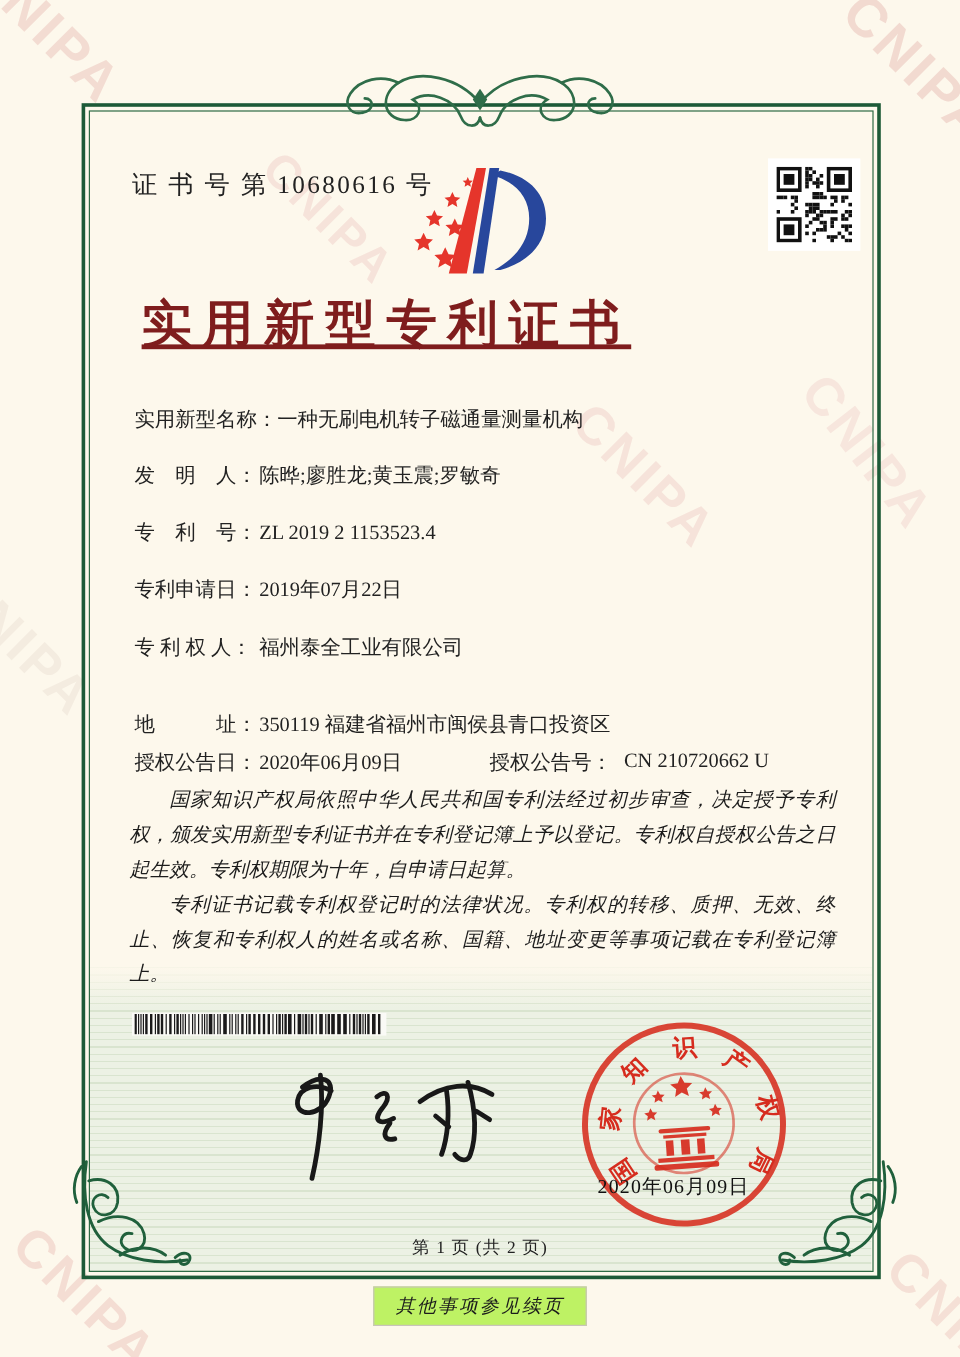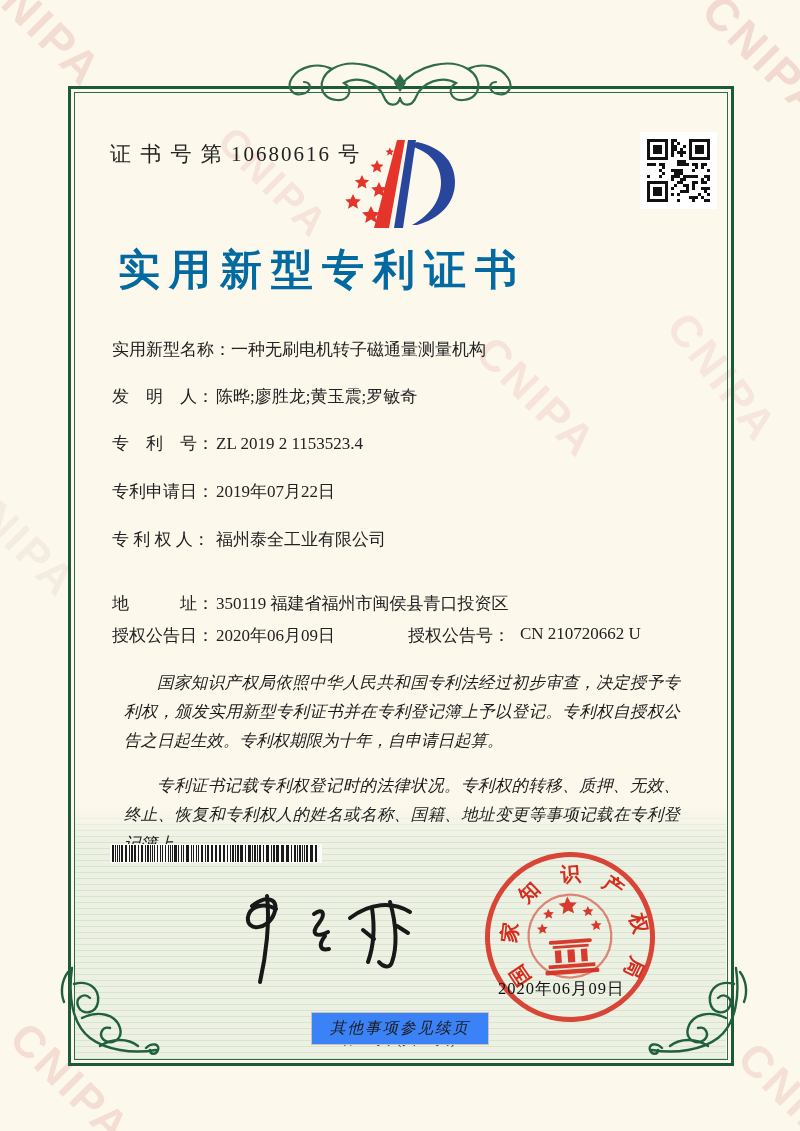--- a/index.html
+++ b/index.html
@@ -55,36 +55,36 @@
   
   .cert-number{
     position:absolute;left:110px;top:140px;
     font-size:21px;letter-spacing:2px;color:#222;
   }
   .logo{position:absolute;left:333px;top:134px;}
   .qr{position:absolute;left:640px;top:132px;background:#fff;padding:7px;}
   .title{
     position:absolute;left:0;top:242px;width:644px;
     text-align:center;font-size:42px;font-weight:bold;
-    letter-spacing:9px;color:#0369a1;
+    letter-spacing:9px;color:#7f1d1d;text-decoration:underline;
   }
   .frow{position:absolute;left:112px;width:584px;font-size:17px;white-space:nowrap;}
   .frow .lbl{display:inline-block;min-width:104px;color:#222;}
   .frow .val{color:#222;}
   .frow .lbl2{position:absolute;left:296px;top:0;color:#222;}
   .frow .val2{position:absolute;left:408px;top:0;color:#222;text-align:center;}
   .f0{top:338px;} .f1{top:385px;} .f2{top:432px;} .f3{top:480px;}
   .f4{top:528px;} .f5{top:592px;} .f6{top:624px;}
   
   .paras{
     position:absolute;left:108px;top:652px;width:588px;
     font-size:16.5px;line-height:29px;text-align:justify;
     font-style:italic;color:#1c1c1c;
   }
-  .paras p{margin:16px;text-indent:2em;}
+  .paras p{margin:0;text-indent:2em;}
   
   .barcode{position:absolute;left:110px;top:844px;background:#fafaf6;padding:1px 2px;}
   
   .official{
     position:absolute;left:113px;top:908px;
     font-family:"Liberation Sans","DejaVu Sans",sans-serif;
     font-size:17px;color:#222;line-height:36px;letter-spacing:3px;
   }
   .signature{position:absolute;left:222px;top:884px;}
   
@@ -108,22 +108,22 @@
   .seal-date{
     position:absolute;left:498px;top:978px;width:150px;
     font-size:16.5px;color:#111;letter-spacing:1px;white-space:nowrap;
   }
   
   .page-info{
     position:absolute;left:0;top:1030px;width:800px;text-align:center;
     font-size:14.5px;color:#222;letter-spacing:1px;
   }
   .footer-note{
-    position:absolute;left:50%;top:1012px;transform:translateX(-50%);
-    border:1px solid #c8c4ba;background:#3b82f6;
+    position:absolute;left:50%;top:1072px;transform:translateX(-50%);
+    border:1px solid #c8c4ba;background:#bef264;
     padding:5px 18px;font-size:15.5px;font-style:italic;
     letter-spacing:2px;color:#1c1c1c;white-space:nowrap;
   }
 </style>
 </head>
 <body>
 
 <div class="page">
 
   <div class="wm wm1">CNIPA</div>

